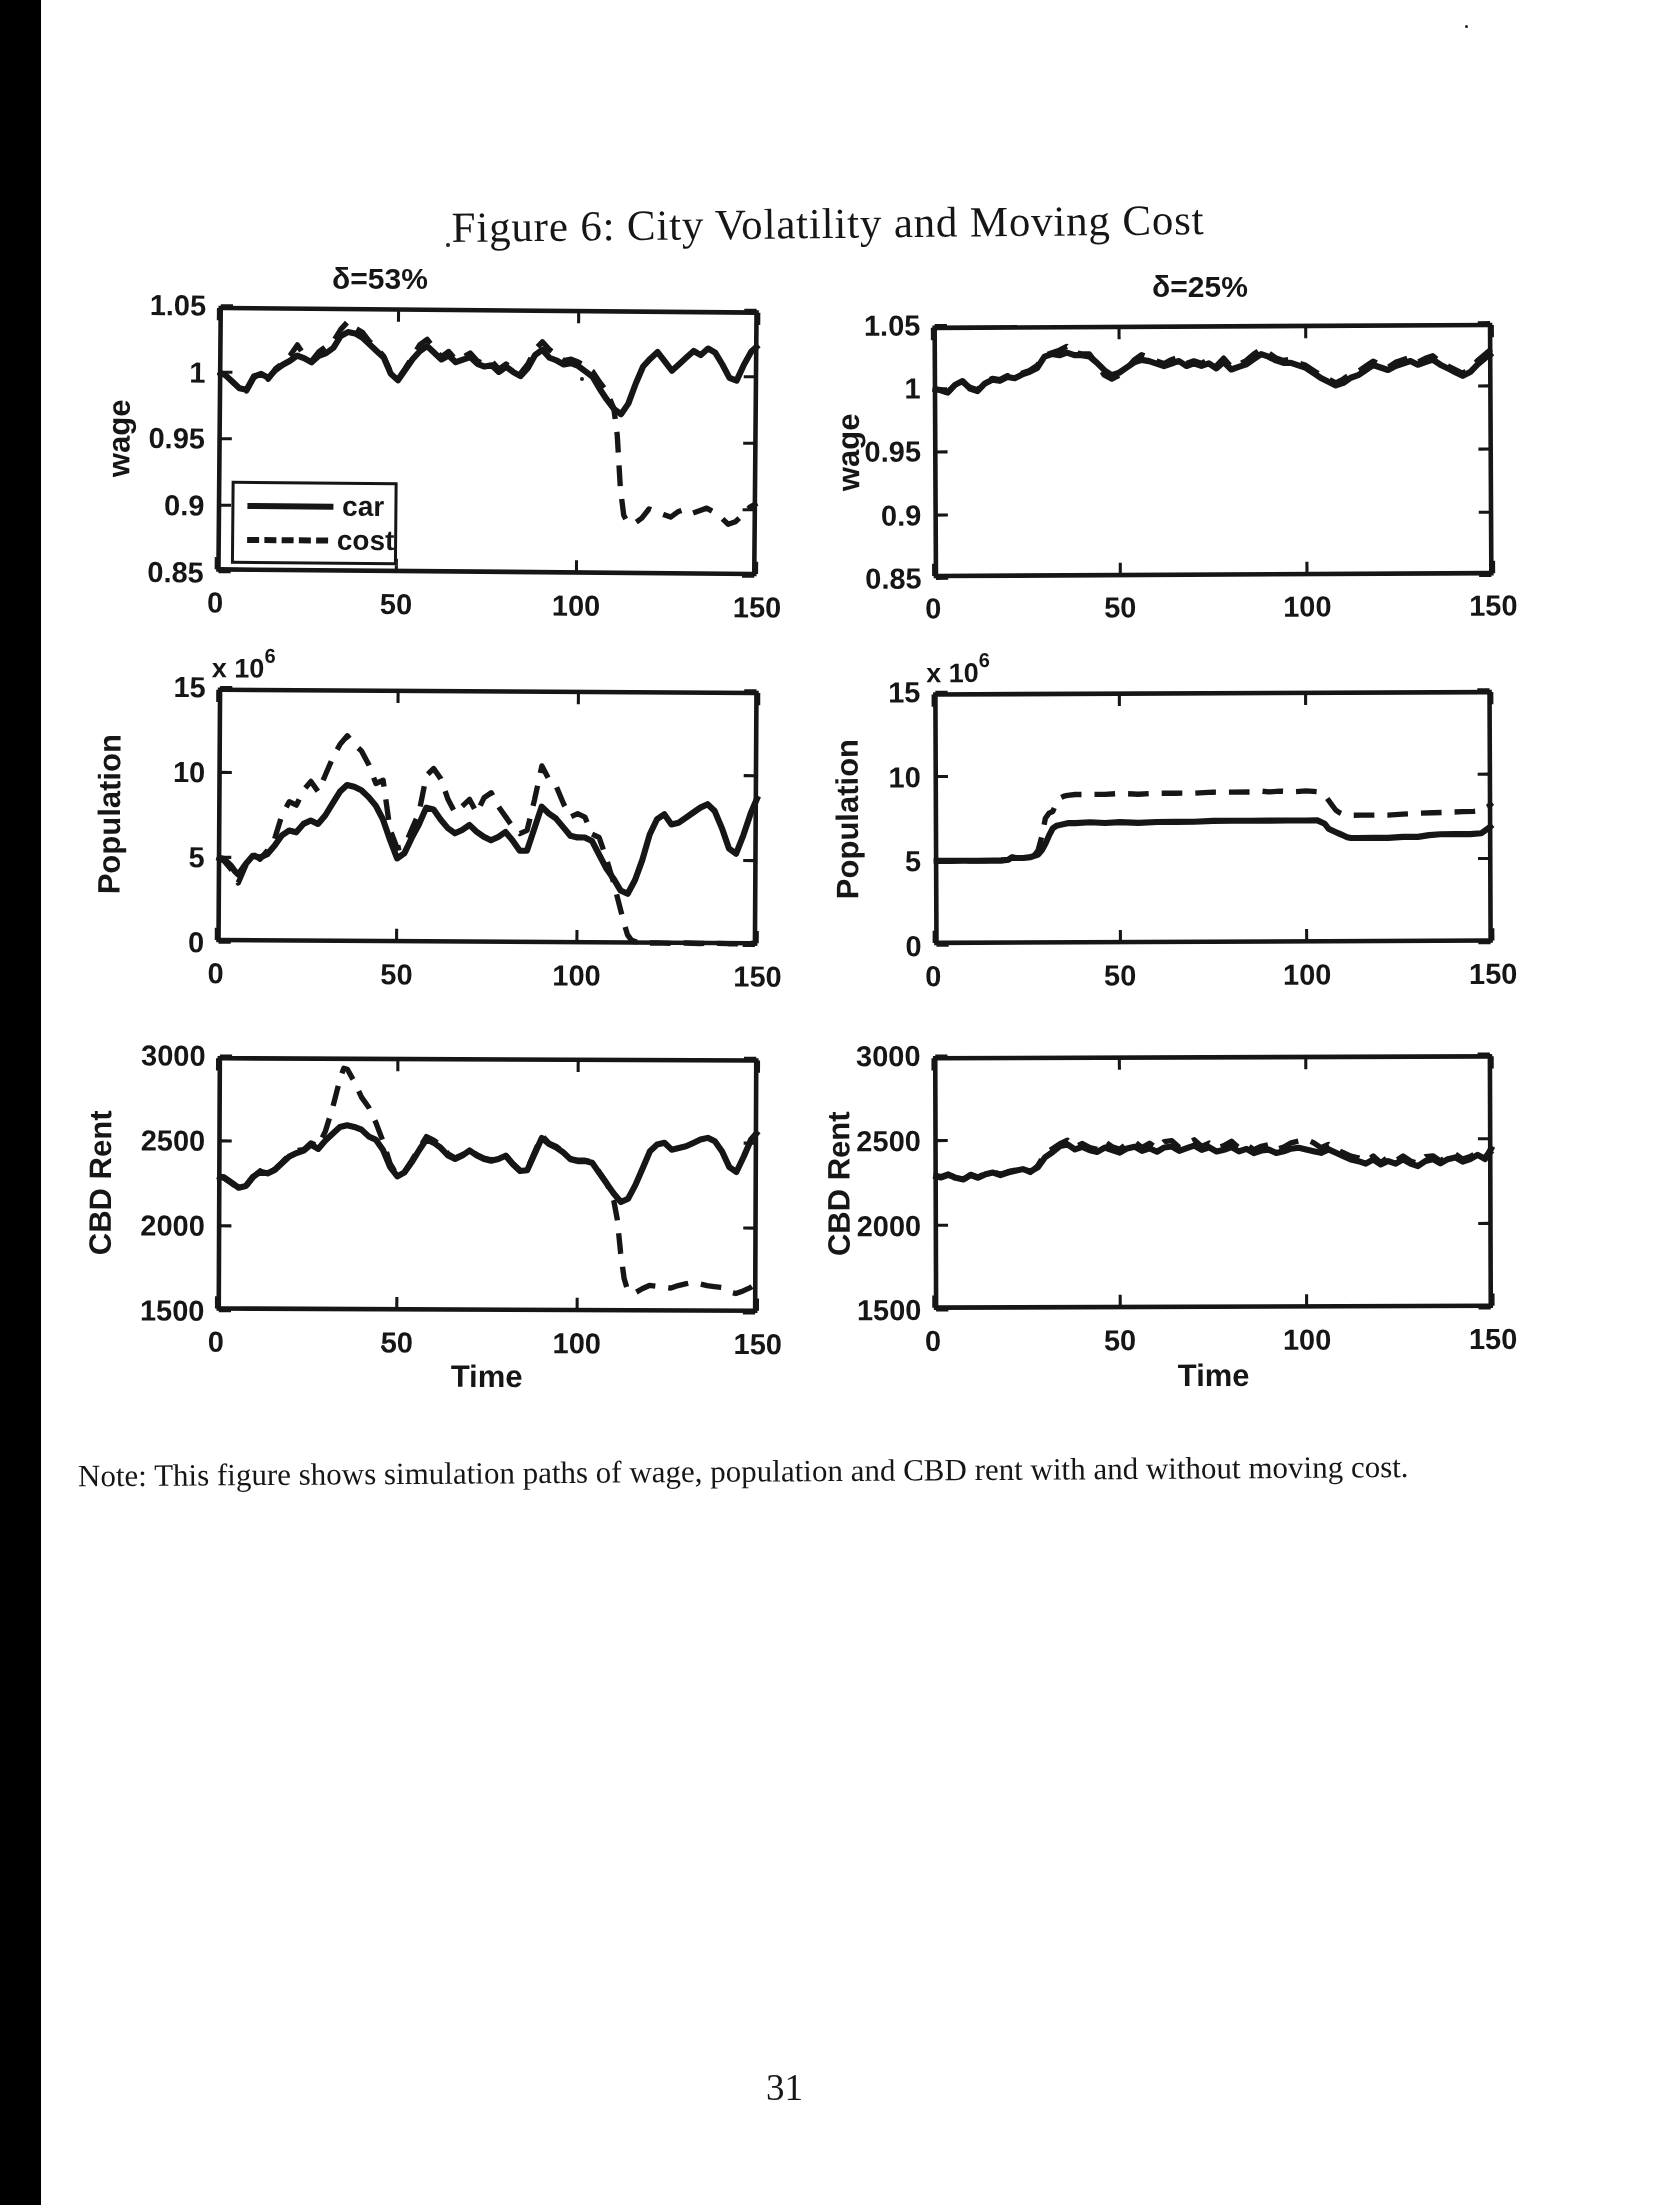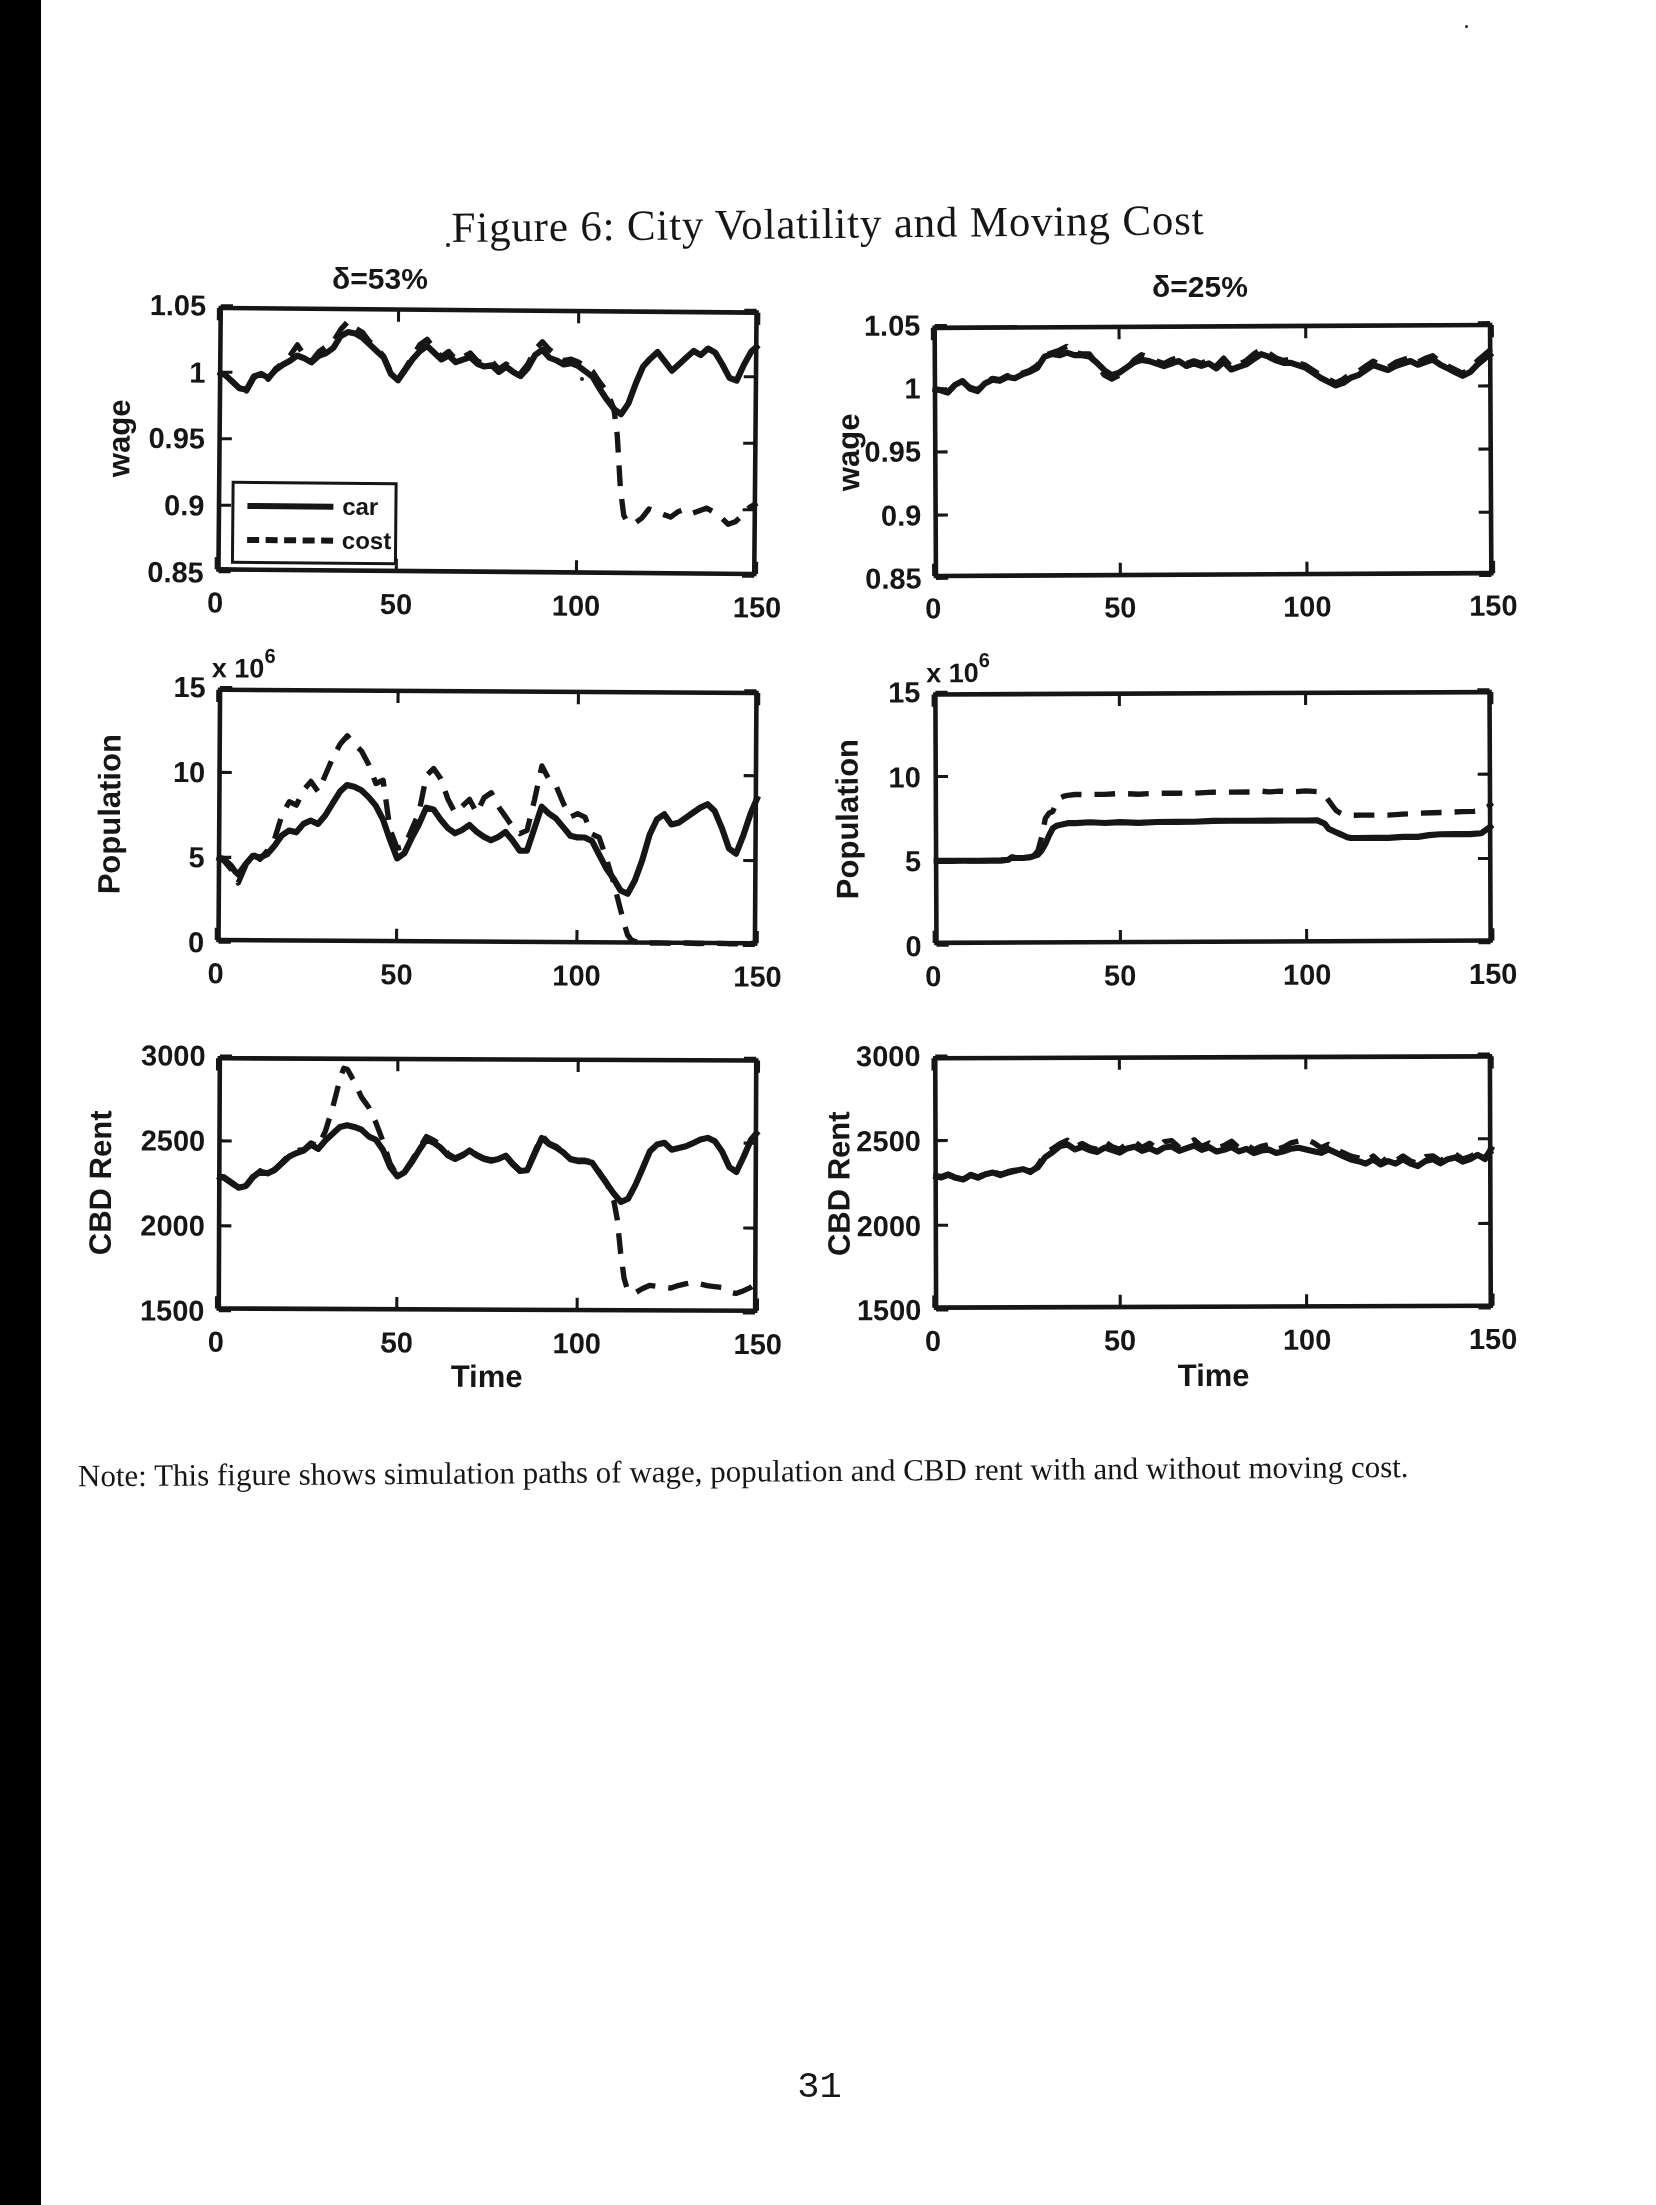--- a/index.html
+++ b/index.html
@@ -22,25 +22,25 @@
   .explab{position:absolute;left:-6.1px;top:-38px;font-size:27px;font-weight:bold;white-space:nowrap;}
   .explab sup{font-size:20px;position:relative;top:-4.6px;}
   .time-label{position:absolute;left:0;width:100%;text-align:center;font-size:31px;font-weight:bold;}
   .legend{position:absolute;left:15.3px;top:175px;width:166px;height:83px;
           border:3.8px solid #161616;background:#ffffff;box-sizing:border-box;}
   .legend-row{display:flex;align-items:center;height:34px;padding-left:12.3px;}
   .legend-row.first{margin-top:4.6px;}
   .lg-line{width:86px;height:0;margin-right:9.2px;}
   .lg-line.solid{border-top:6.9px solid #161616;}
   .lg-line.dashed{border-top:6.9px dashed #161616;}
-  .lg-label{font-size:24px;font-weight:bold;}
+  .lg-label{font-size:28px;font-weight:bold;}
   .note{position:absolute;left:78px;top:1453px;width:1528px;
         font-family:"Liberation Serif",serif;font-size:31px;transform:rotate(-0.4deg);}
-  .pageno{position:absolute;left:766px;top:2066px;width:107px;text-align:center;
-          font-family:Liberation Mono, monospace;font-size:37px;}
+  .pageno{position:absolute;left:766px;top:2066px;width:107px;text-align:left;
+          font-family:Liberation Serif, serif;font-size:37px;}
   .speck{position:absolute;background:#222222;border-radius:50%;}
 </style>
 </head>
 <body>
 
 <div class="page">
   <div class="scan-bar"></div>
 
   <div class="fig-title">Figure 6: City Volatility and Moving Cost</div>
 

